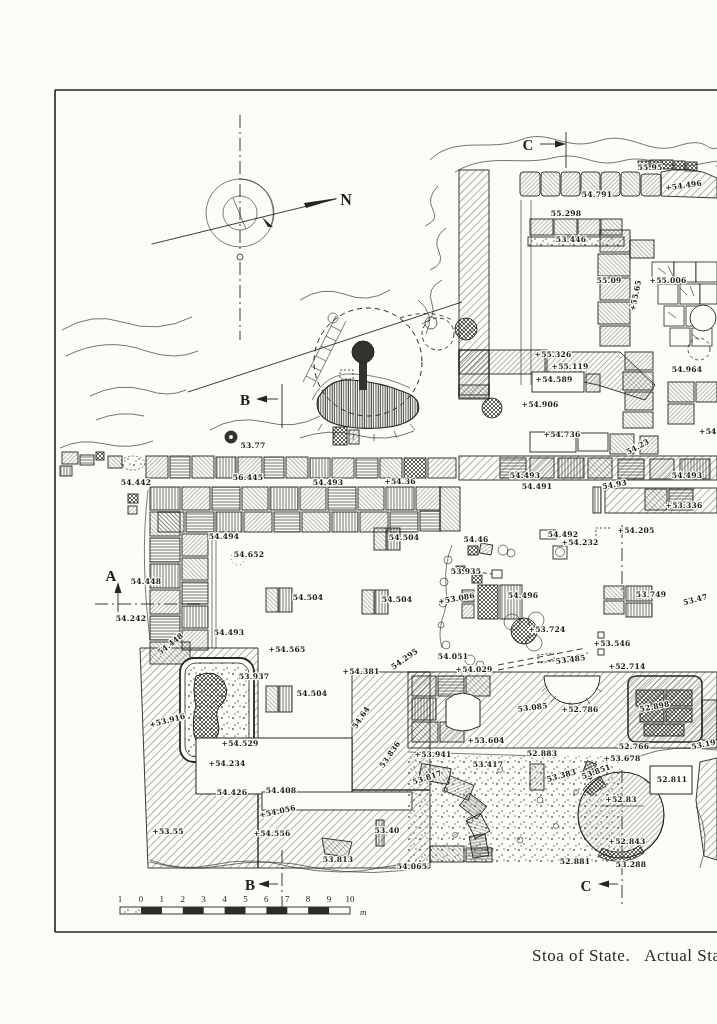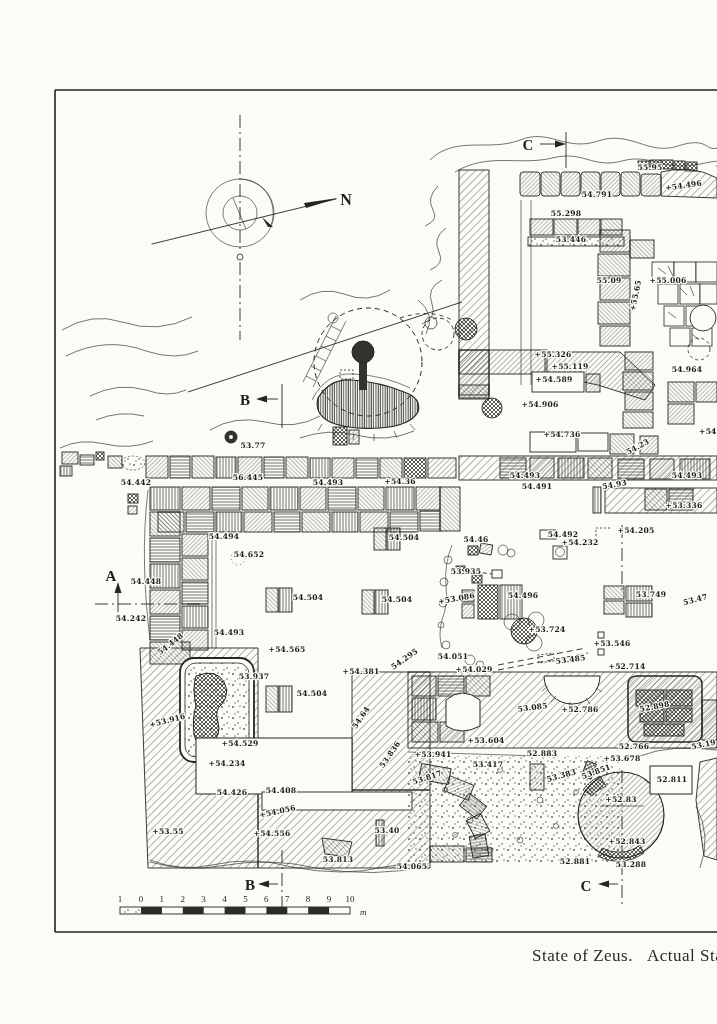--- a/index.html
+++ b/index.html
@@ -564,16 +564,16 @@
         <text x="346" y="205" font-size="16">N</text>
         <text x="528" y="150" font-size="15">C</text>
         <text x="245" y="405" font-size="15">B</text>
         <text x="111" y="581" font-size="15">A</text>
         <text x="250" y="890" font-size="15">B</text>
         <text x="586" y="891" font-size="15">C</text>
       </g>
 </svg>
 
 <div id="caption">
-  <span>State of Zeus.</span><span class="gap"></span><span>Actual State</span>
+  <span>Stoa of State.</span><span class="gap"></span><span>Actual State</span>
 </div>
 
 </div>
 
 </body></html>

